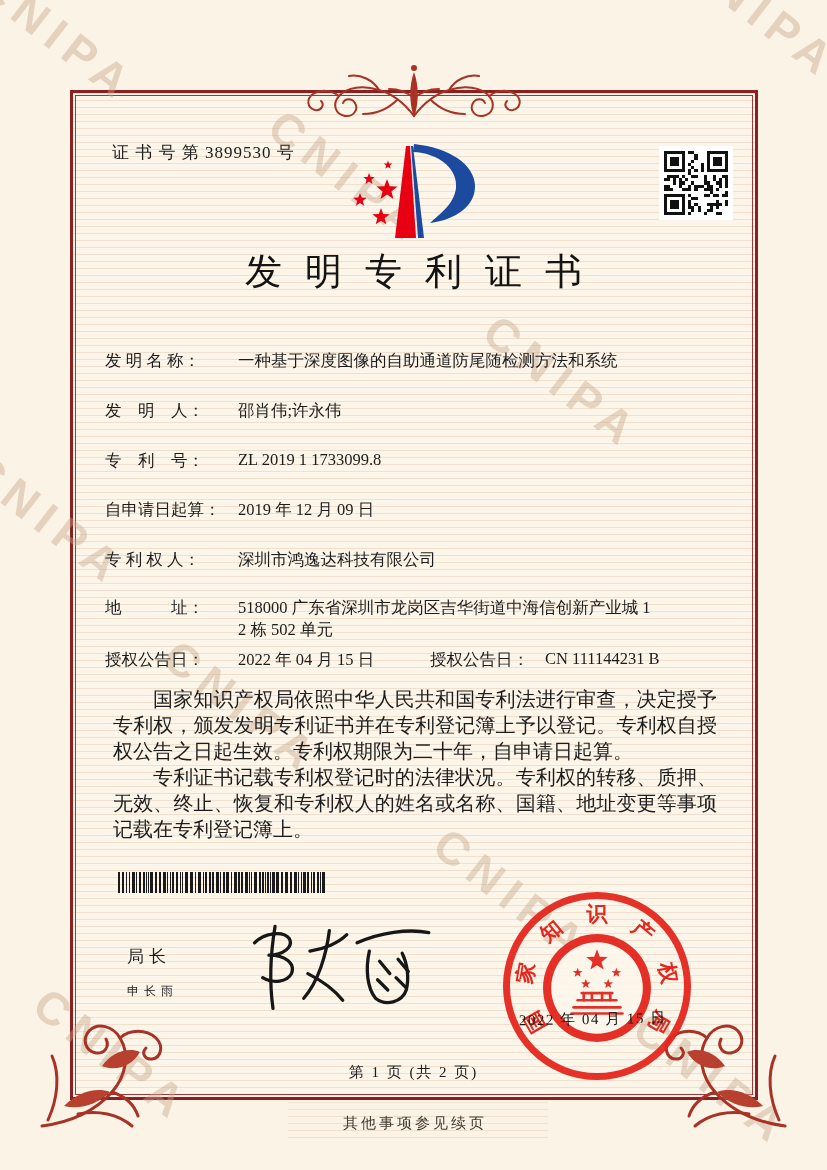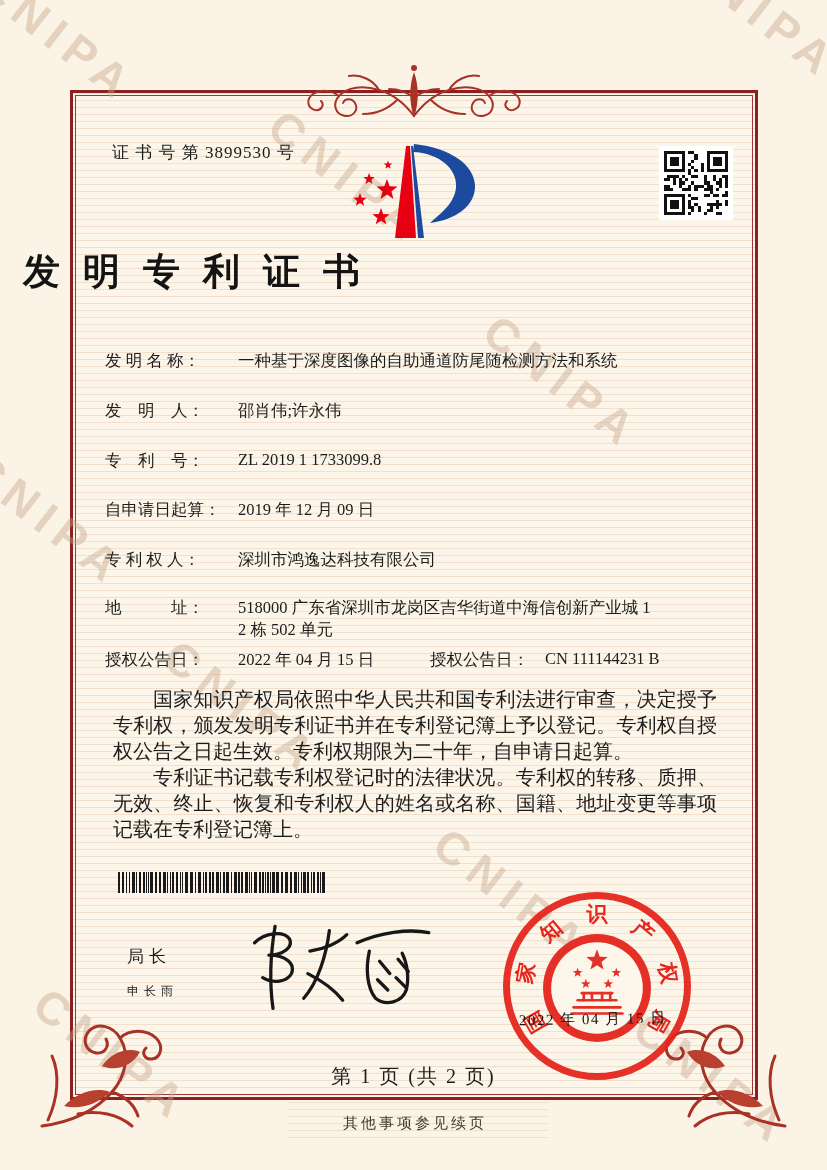--- a/index.html
+++ b/index.html
@@ -34,22 +34,22 @@
     transform:rotate(38deg); white-space:nowrap; pointer-events:none;
   }
   
   .orn{position:absolute; z-index:3; pointer-events:none;}
   
   .cert-no{position:absolute; left:112px; top:141px; z-index:2; font-size:17px; letter-spacing:1px;}
   .qr{position:absolute; left:659px; top:146px; width:74px; height:74px; background:#fff;
       padding:5px; box-sizing:border-box; z-index:2;}
   .logo{position:absolute; left:345px; top:124px; width:172px; height:116px; z-index:2;}
   .title{
-    position:absolute; left:0; right:0; top:247px; z-index:2; 
-    font-size:37px; font-weight:bold; letter-spacing:23px; text-indent:23px; color:#141414;border-radius:16px;
+    position:absolute; left:0; right:0; top:247px; z-index:2; text-align:center;
+    font-size:37px; font-weight:normal; letter-spacing:23px; text-indent:23px; color:#141414;border-radius:16px;
   }
   
   .field{position:absolute; z-index:2; font-size:16.5px; white-space:nowrap;}
   .field .lab{position:absolute; left:105px; top:0;}
   .field .val{position:absolute; left:238px; top:0; white-space:pre-line; width:505px;}
   .field .lab2{position:absolute; left:430px; top:0;}
   .field .val2{position:absolute; left:545px; top:0;}
   
   .body-text{
     position:absolute; left:113px; top:686px; width:604px; z-index:2;
@@ -69,21 +69,21 @@
   .seal{position:absolute; left:503px; top:892px; width:188px; height:188px; z-index:5;}
   .seal-ring{position:absolute; inset:0; border:7px solid var(--seal-red,#e4261d);
     border-radius:50%; box-sizing:border-box; opacity:.95;}
   .seal-char{position:absolute; font-size:21px; font-weight:bold;
     color:var(--seal-red,#e4261d); z-index:1;}
   .seal-emblem{position:absolute; left:50%; top:51%; transform:translate(-50%,-50%); opacity:.95;}
   .seal-date{position:absolute; left:16px; top:118px; z-index:6; font-size:15px;
     letter-spacing:1.5px; color:#161616; white-space:nowrap; transform:rotate(-1deg);}
   
   .page-num{position:absolute; left:0; right:0; top:1063px; z-index:2; text-align:center;
-    font-size:20px; letter-spacing:2px;}
+    font-size:15px; letter-spacing:2px;}
   .cont-note{position:absolute; left:3px; right:0; top:1114px; z-index:2; text-align:center;
     font-size:15px; letter-spacing:3px; color:#43392f;}
 </style>
 </head>
 <body>
 
 <div id="page" style="--bg: #faf3e6; --frame: #8c1f1f; --seal-red: #e4261d; --wm: rgba(198,165,135,0.42);">
 
   <div class="frame"></div>
   <div class="substripe"></div>

